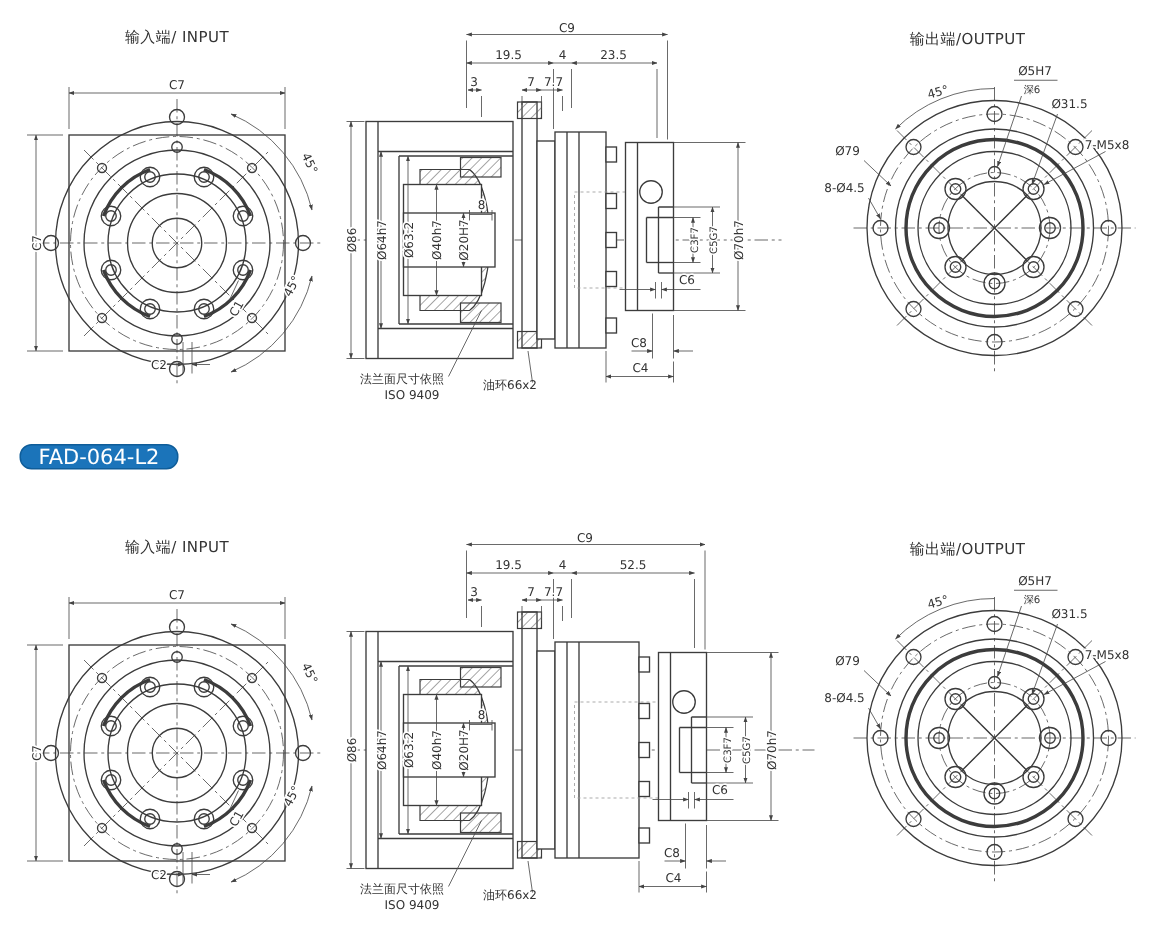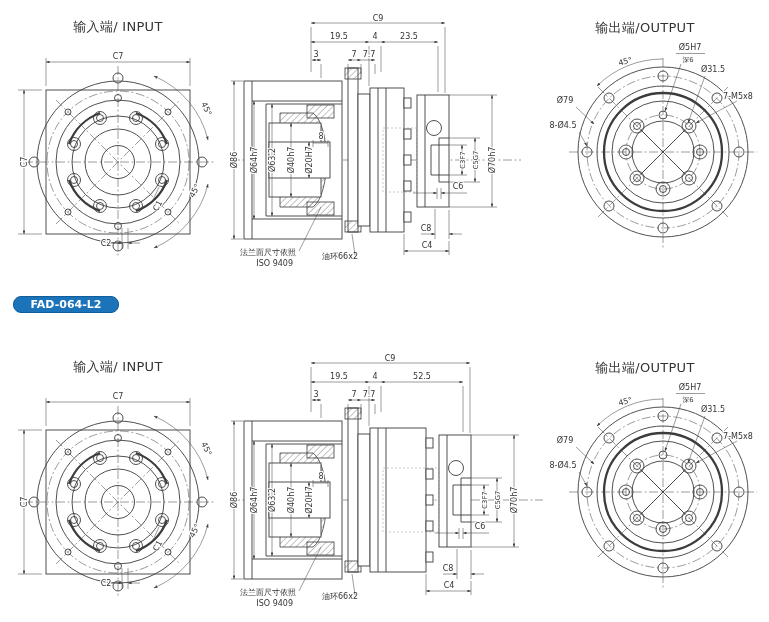--- a/index.html
+++ b/index.html
@@ -1,26 +1,26 @@
 <!DOCTYPE html>
 <html><head>
 <meta charset="utf-8">
 <style>
   html,body{margin:0;padding:0;background:#fff}
   #canvas{position:relative;width:769px;height:622px;background:#fff;overflow:hidden;
           font-family:"DejaVu Sans",sans-serif}
   .row{position:absolute;left:0;width:769px;height:292px}
   #row1{top:8px}
   #row2{top:348px}
-  .vtitle{position:absolute;font-size:13px;color:#333;text-align:center;width:170px;
+  .vtitle{position:absolute;font-size:10px;color:#333;text-align:center;width:170px;
           letter-spacing:.3px;white-space:nowrap}
   .t-in{left:33px;top:10px}
   .t-out{left:560px;top:11px}
   .badge{position:absolute;left:13px;top:296px;width:106px;height:17px;border-radius:8px;
-         color:#fff;font-weight:bold;font-size:11px;line-height:16px;text-align:center;
+         color:#fff;font-weight:normal;font-size:14px;line-height:16px;text-align:center;
          box-sizing:border-box}
   .fig{position:absolute}
   .ln{fill:none;stroke:#3c3c3c;stroke-width:.9}
   .lnf{fill:#fff;stroke:#3c3c3c;stroke-width:.9}
   .thk{fill:none;stroke:#3c3c3c;stroke-width:2.3}
   .cl{fill:none;stroke:#4a4a4a;stroke-width:.55;stroke-dasharray:9 2.5 2 2.5}
   .dim{fill:none;stroke:#4a4a4a;stroke-width:.55}
   .hid{fill:none;stroke:#9a9a9a;stroke-width:.55;stroke-dasharray:2 2}
   .hat{fill:url(#hat);stroke:#3c3c3c;stroke-width:.8}
   text.d{font:8px "DejaVu Sans",sans-serif;fill:#333;stroke:#fff;stroke-width:2.2px;

